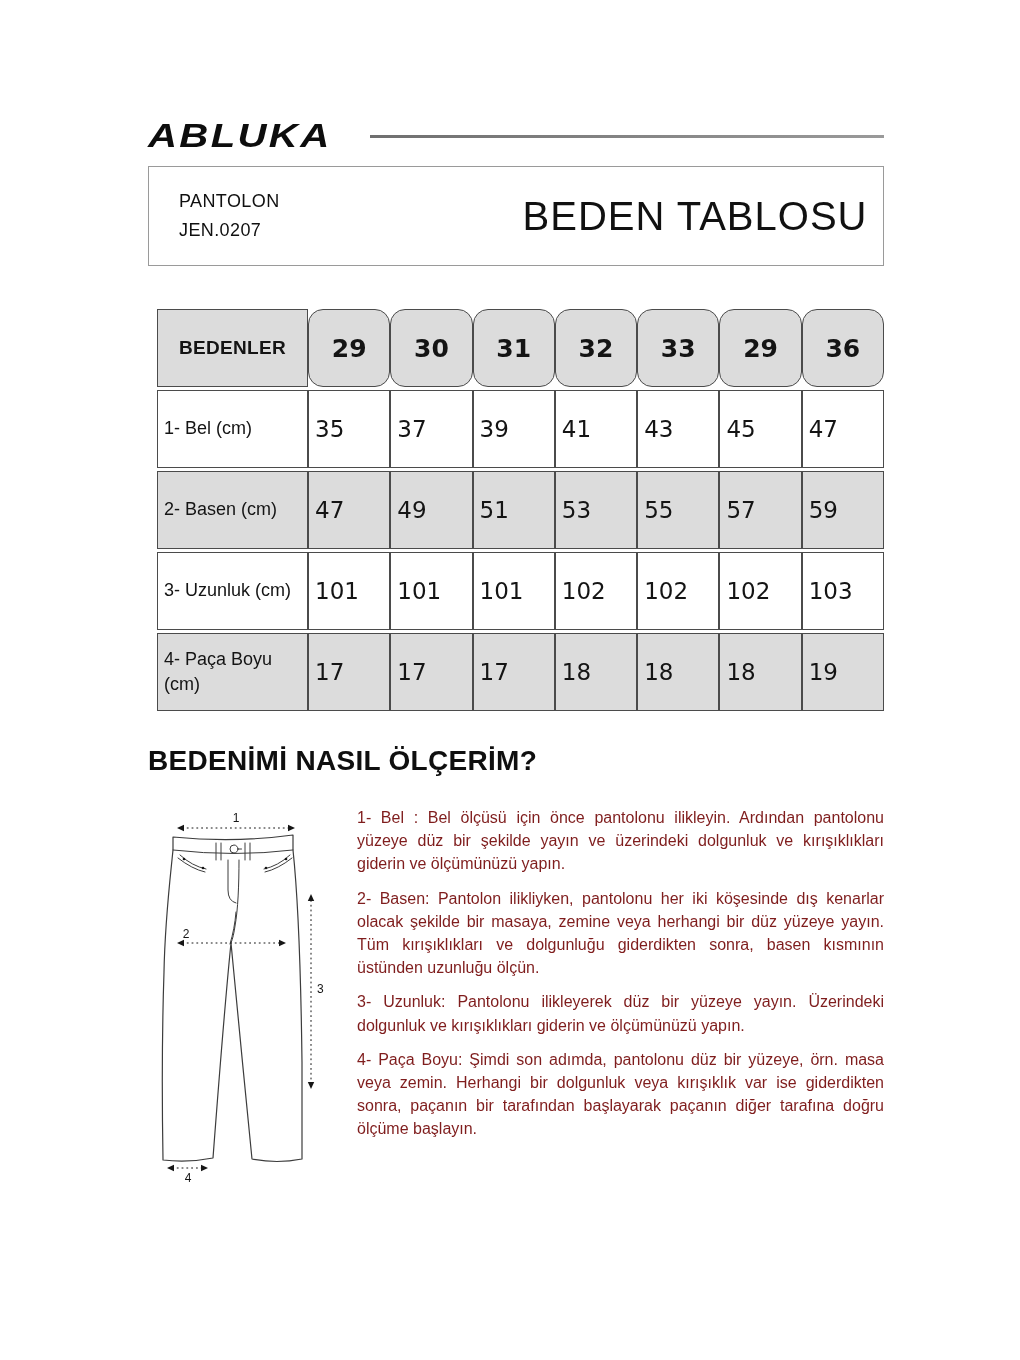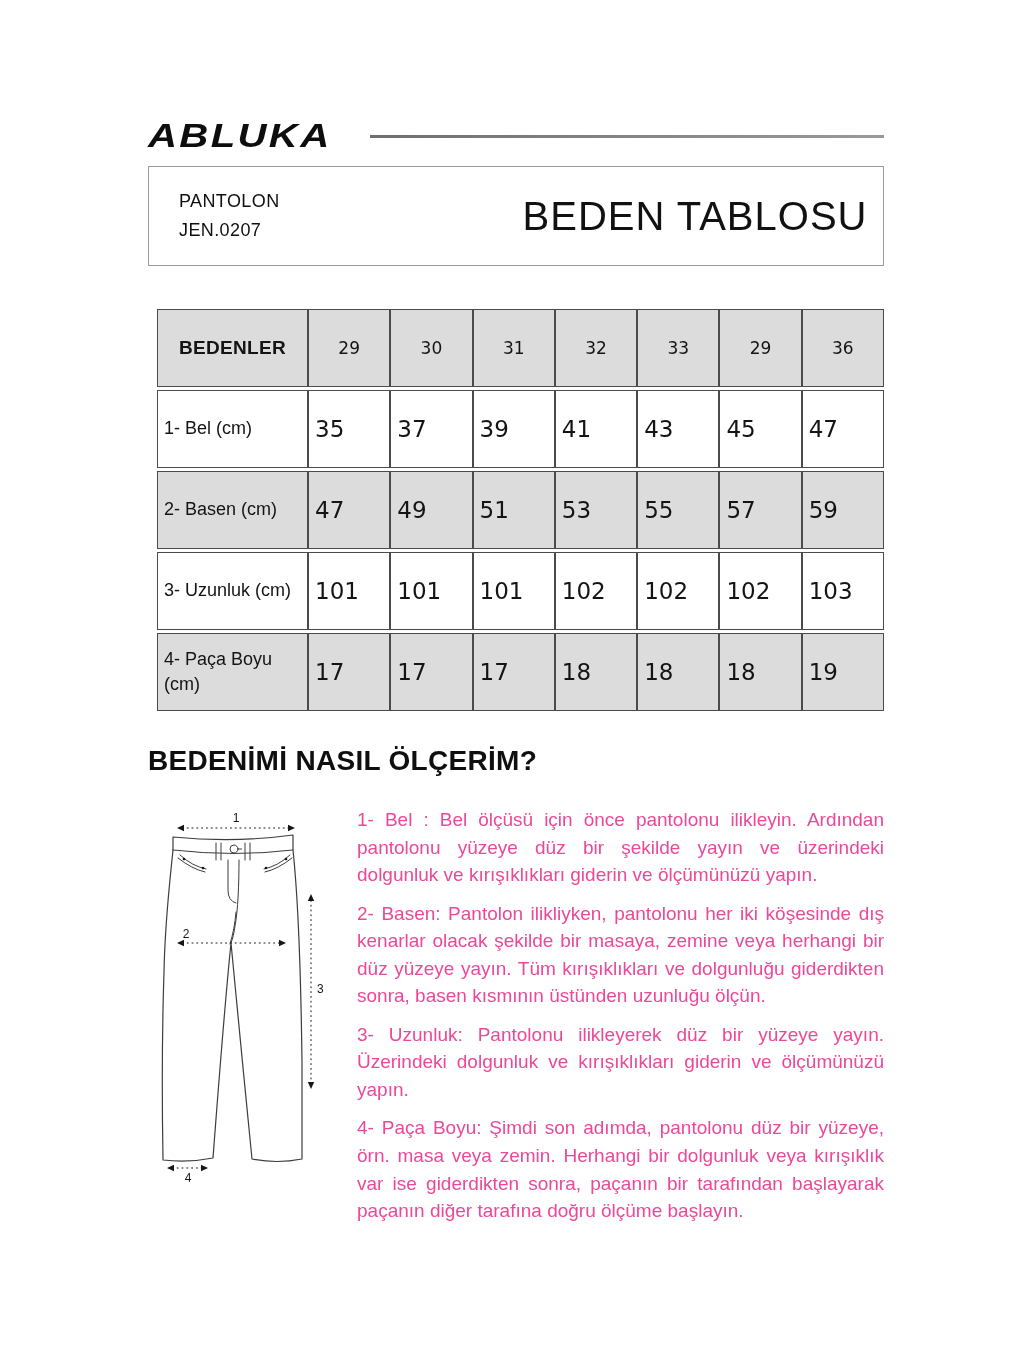--- a/index.html
+++ b/index.html
@@ -38,29 +38,29 @@
   }
   .size-table col.c-label{width:151px;}
   .size-table th,.size-table td{
     border:1px solid var(--table-border);vertical-align:middle;
     height:78px;background:#ffffff;padding:0 6px;
   }
   .size-table thead th{background:var(--row-shade);}
   .size-table tr.shade td{background:var(--row-shade);}
   .cell-label{font-size:18px;font-weight:400;line-height:1.4;font-family:"Liberation Sans",sans-serif;}
   .size-table thead th.cell-label{font-size:19px;font-weight:700;letter-spacing:.3px;}
-  .cell-size{font-family:"DejaVu Sans",sans-serif;font-size:17px;font-weight:400;}
+  .cell-size{font-family:"DejaVu Sans",sans-serif;font-size:25px;font-weight:700;border-radius:15px;}
   .cell-val{font-family:"DejaVu Sans",sans-serif;font-size:23px;font-weight:400;}
   
   .howto-heading{margin-top:31px;font-size:28px;font-weight:800;letter-spacing:.3px;color:#0f0f0f;}
   .measure-row{margin-top:28px;display:flex;align-items:flex-start;}
   .diagram-wrap{flex:0 0 217px;width:217px;margin-left:-8px;margin-top:-3px;}
   .steps{flex:1;padding-top:1px;}
   .steps p{
-    font-size:19px;line-height:1.45;text-align:justify;color:#ec4899;
+    font-size:16px;line-height:1.45;text-align:justify;color:#7f1d1d;
     margin-bottom:11px;
   }
   .sketch{stroke:#3c3c3c;stroke-width:1.2;fill:none;stroke-linecap:round;stroke-linejoin:round;}
   .sketch-thin{stroke:#3c3c3c;stroke-width:1;fill:none;stroke-linecap:round;}
   .dim{stroke:#161616;stroke-width:1;fill:none;stroke-dasharray:1.8 3;}
   .dim-head{fill:#161616;stroke:none;}
   .dim-label{font-family:"Liberation Sans",sans-serif;font-size:12px;fill:#161616;}
 </style>
 </head>
 <body>

